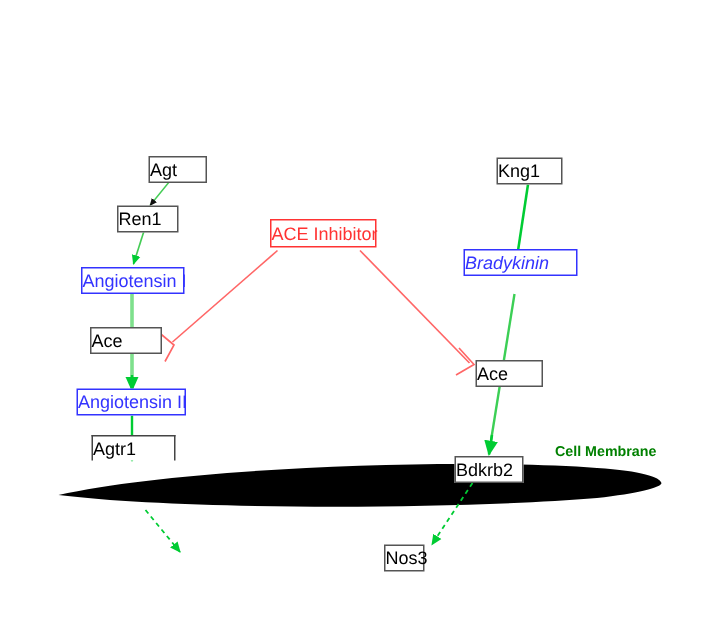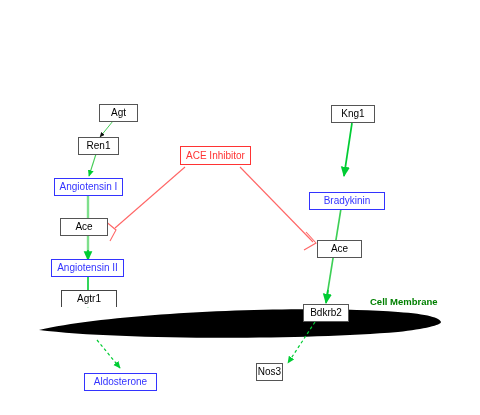--- a/index.html
+++ b/index.html
@@ -41,22 +41,22 @@
     height: 415px;
     pointer-events: none;
   }
 
   
   .node {
     position: absolute;
     box-sizing: border-box;
     display: flex;
     align-items: center;
-    justify-content: center;
-    font-size: 10px;
+    justify-content: flex-start;
+    font-size: 12px;
     background: #ffffff;
     white-space: nowrap;
     line-height: 1;
   }
   .node.gene {
     border: 1.4px solid #555555;
     color: #000000;
   }
   .node.metab {
     border: 1.4px solid #3333ff;
@@ -146,33 +146,30 @@
 
   <div class="node metab" style="left:51px; top:259px; width:73px; height:18px;">
     <span>Angiotensin II</span>
   </div>
 
   <div class="node stack" style="left:61px; top:290px; width:56px; height:17px;">
     <span>Agtr1</span>
   </div>
 
 
-  <div class="node metab" style="left:84px; top:373px; width:73px; height:18px;">
-    <span>Aldosterone</span>
-  </div>
 
   <div class="node drug" style="left:180px; top:146px; width:71px; height:19px;">
     <span>ACE Inhibitor</span>
   </div>
 
   <div class="node gene" style="left:331px; top:105px; width:44px; height:18px;">
     <span>Kng1</span>
   </div>
 
-  <div class="node metab" style="left:309px; top:192px; width:76px; height:18px;">
+  <div class="node metab" style="left:309px; top:166px; width:76px; height:18px;font-style:italic;">
     <span>Bradykinin</span>
   </div>
 
   <div class="node gene" style="left:317px; top:240px; width:45px; height:18px;">
     <span>Ace</span>
   </div>
 
   <div class="node gene" style="left:303px; top:304px; width:46px; height:18px;">
     <span>Bdkrb2</span>
   </div>

